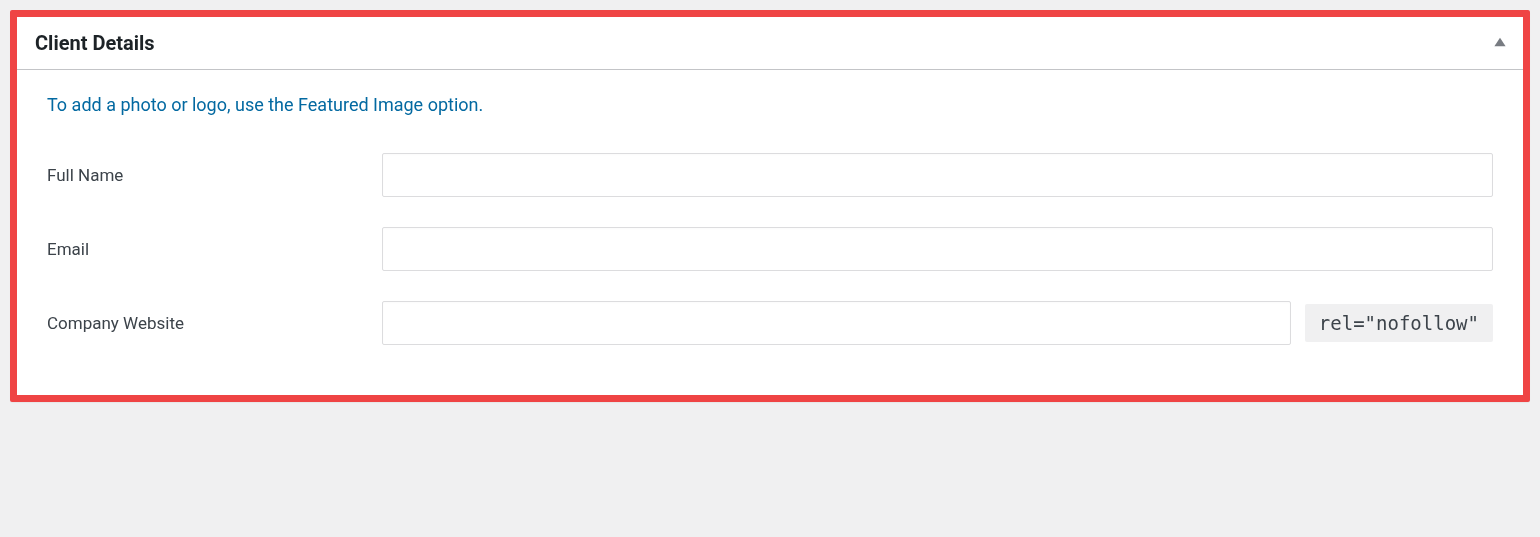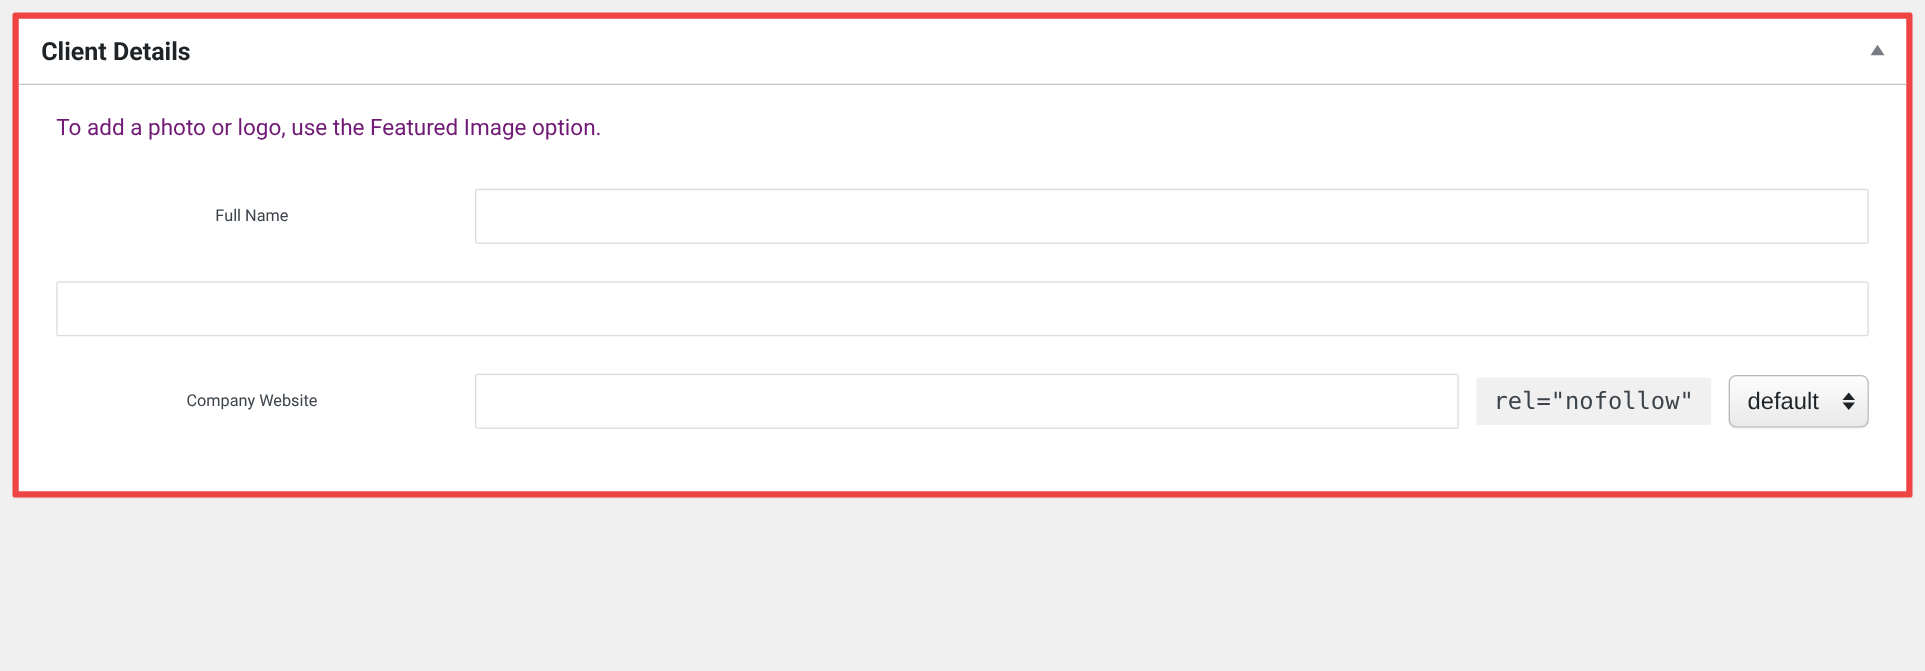--- a/index.html
+++ b/index.html
@@ -5,21 +5,21 @@
     * { box-sizing: border-box; margin: 0; padding: 0; }
     body {
       font-family: -apple-system, BlinkMacSystemFont, "Segoe UI", Roboto, sans-serif;
       background: #f0f0f1;
       padding: 10px;
       font-size: 14px;
       color: #1d2327;
     }
     .postbox {
       background: #fff;
-      border: 5px solid #ef4444;
+      border: 7px solid #ef4444;
       box-shadow: 0 1px 1px rgba(0,0,0,0.04);
       border-radius: 2px;
     }
     .postbox-header {
       display: flex;
       align-items: center;
       justify-content: space-between;
       border-bottom: 1px solid #c3c4c7;
       padding: 0;
     }
@@ -38,34 +38,34 @@
       display: flex;
       align-items: center;
       justify-content: center;
     }
     .toggle-btn svg { width: 14px; height: 14px; fill: #787c82; }
     .inside {
       padding: 24px 30px 34px 30px;
     }
     .hint {
       font-size: 18px;
-      color: #701a75;
+      color: #0369a1;
       margin-bottom: 38px;
     }
     .form-row {
       display: flex;
       align-items: center;
       margin-bottom: 30px;
     }
     .form-row:last-child { margin-bottom: 16px; }
     .form-label {
       width: 335px;
-      text-align: center;
+      text-align: left;
       padding-right: 22px;
-      font-size: 13px;
+      font-size: 17px;
       color: #3c434a;
       flex-shrink: 0;
     }
     .form-input {
       flex: 1;
       height: 44px;
       padding: 4px 10px;
       border: 1px solid #dcdcde;
       border-radius: 2px;
       font-size: 16px;
@@ -144,34 +144,26 @@
 
   <div class="inside">
     <p class="hint">To add a photo or logo, use the Featured Image option.</p>
 
     <div class="form-row">
       <label class="form-label">Full Name</label>
       <input type="text" class="form-input" value="" style="">
     </div>
 
     <div class="form-row">
+      <label class="form-label">Email</label>
       <input type="text" class="form-input" value="" style="">
     </div>
 
 
     <div class="form-row">
       <label class="form-label">Company Website</label>
       <div class="inline-group">
         <input type="text" class="form-input" value="" style="">
         <span class="code-label">rel="nofollow"</span>
-        <span class="select-wrap">
-          <select>
-            <option>default</option>
-          </select>
-          <span class="select-arrows">
-            <span class="up"></span>
-            <span class="down"></span>
-          </span>
-        </span>
       </div>
     </div>
   </div>
 </div>
 
 </body></html>

